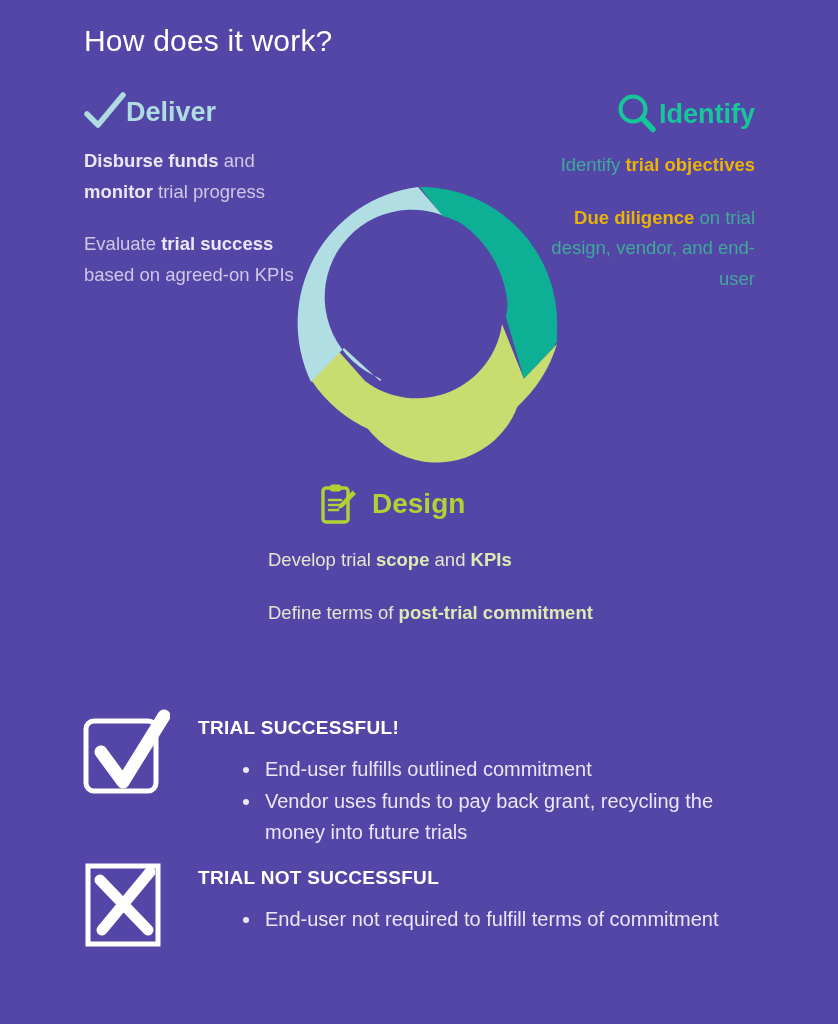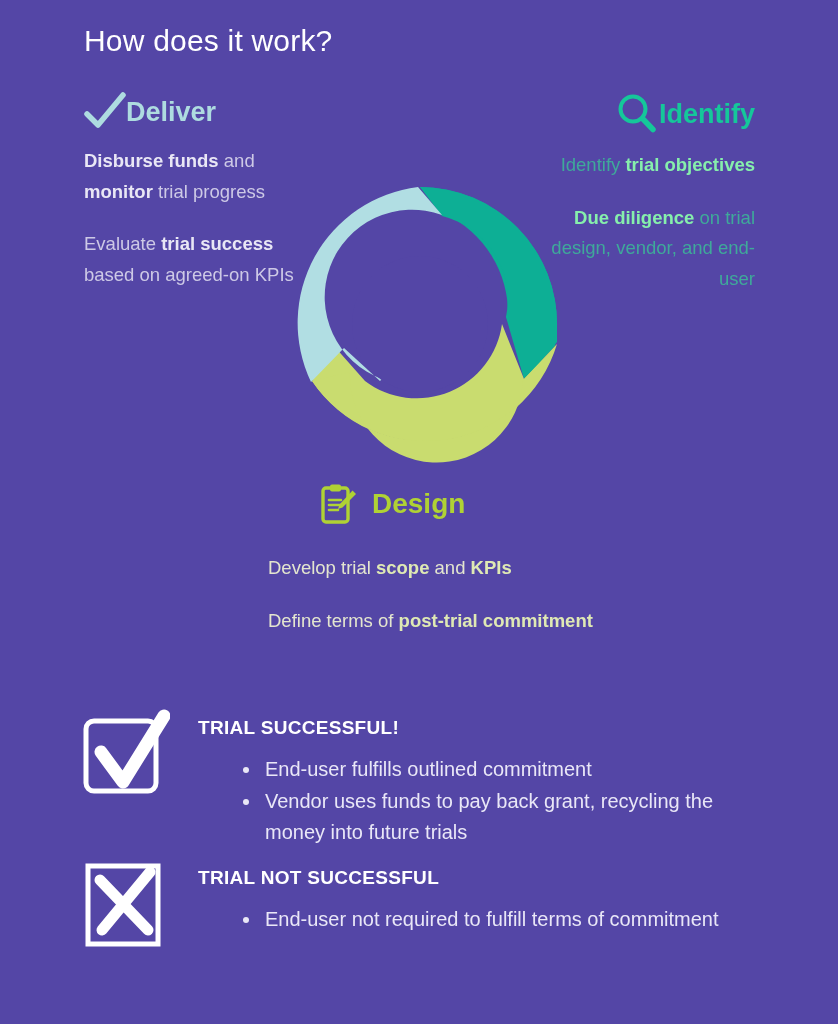--- a/index.html
+++ b/index.html
@@ -68,21 +68,21 @@
 
   
   .identify-block {
     position: absolute;
     right: 83px;
     top: 92px;
     width: 235px;
     text-align: right;
   }
   .identify-text { color: #3fa99a; }
-  .identify-text b { color: #86efac; font-weight: 700; }
+  .identify-text b { color: #eab308; font-weight: 700; }
 
   
   .donut-wrap {
     position: absolute;
     left: 272px;
     top: 176px;
     width: 296px;
     height: 296px;
   }
 
@@ -92,21 +92,21 @@
     left: 268px;
     top: 483px;
     width: 420px;
   }
   .design-head {
     display: flex;
     align-items: center;
     gap: 14px;
     justify-content: flex-start;
     margin-left: 52px;
-    margin-bottom: 28px;
+    margin-bottom: 20px;
   }
   .design-text { color: #e4e6cf; }
   .design-text b { color: #dfe9b4; font-weight: 700; margin-top: 19px; }
 
   
   .outcome {
     position: absolute;
     display: flex;
     align-items: flex-start;
     gap: 28px;

